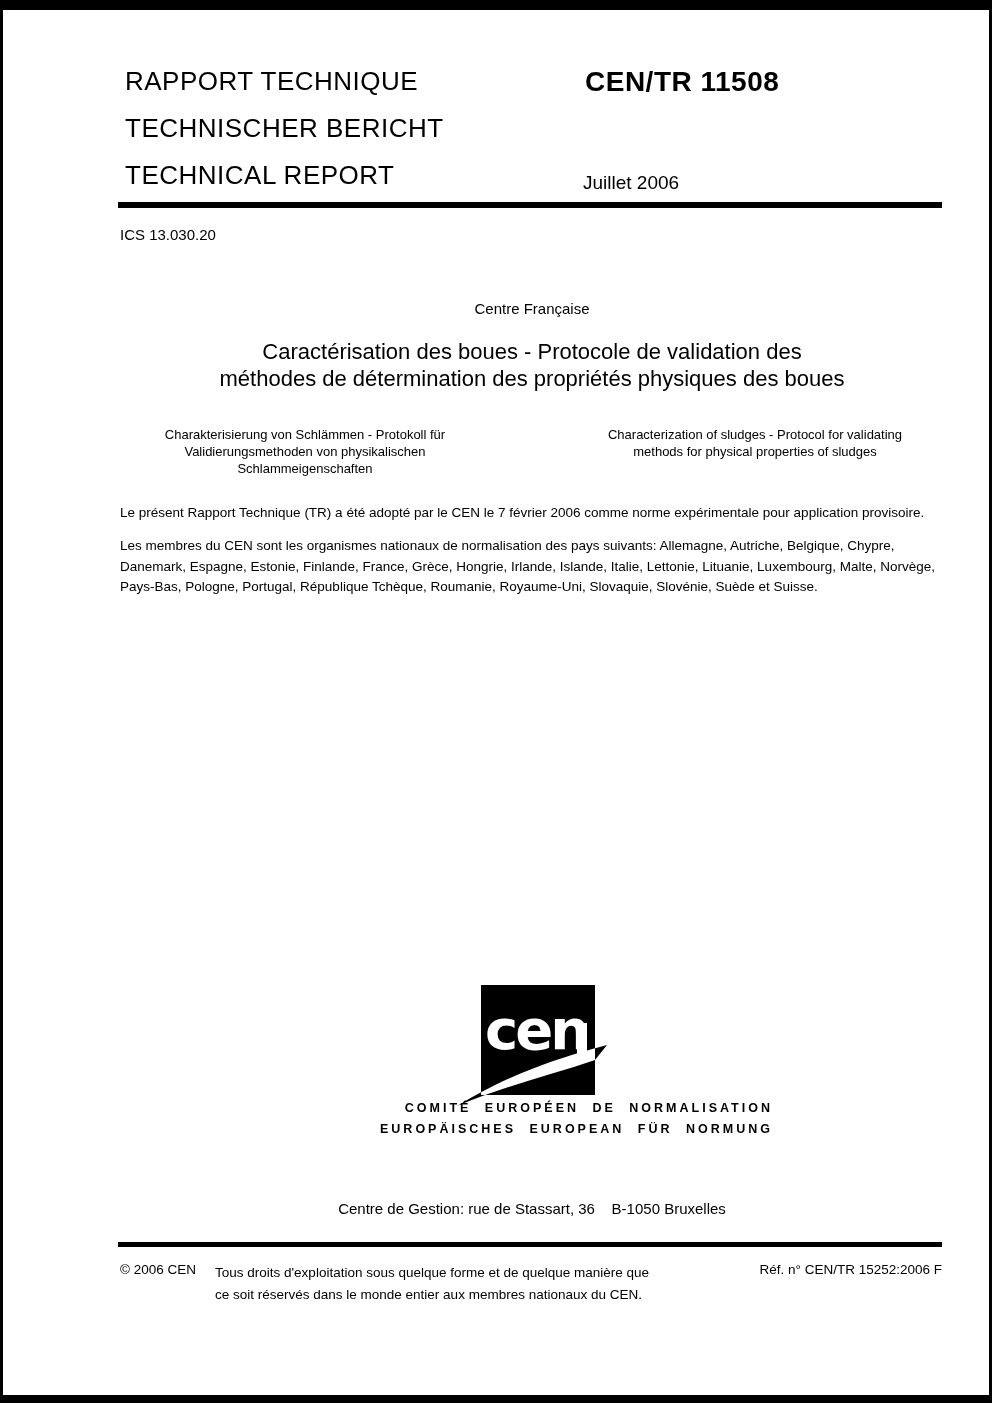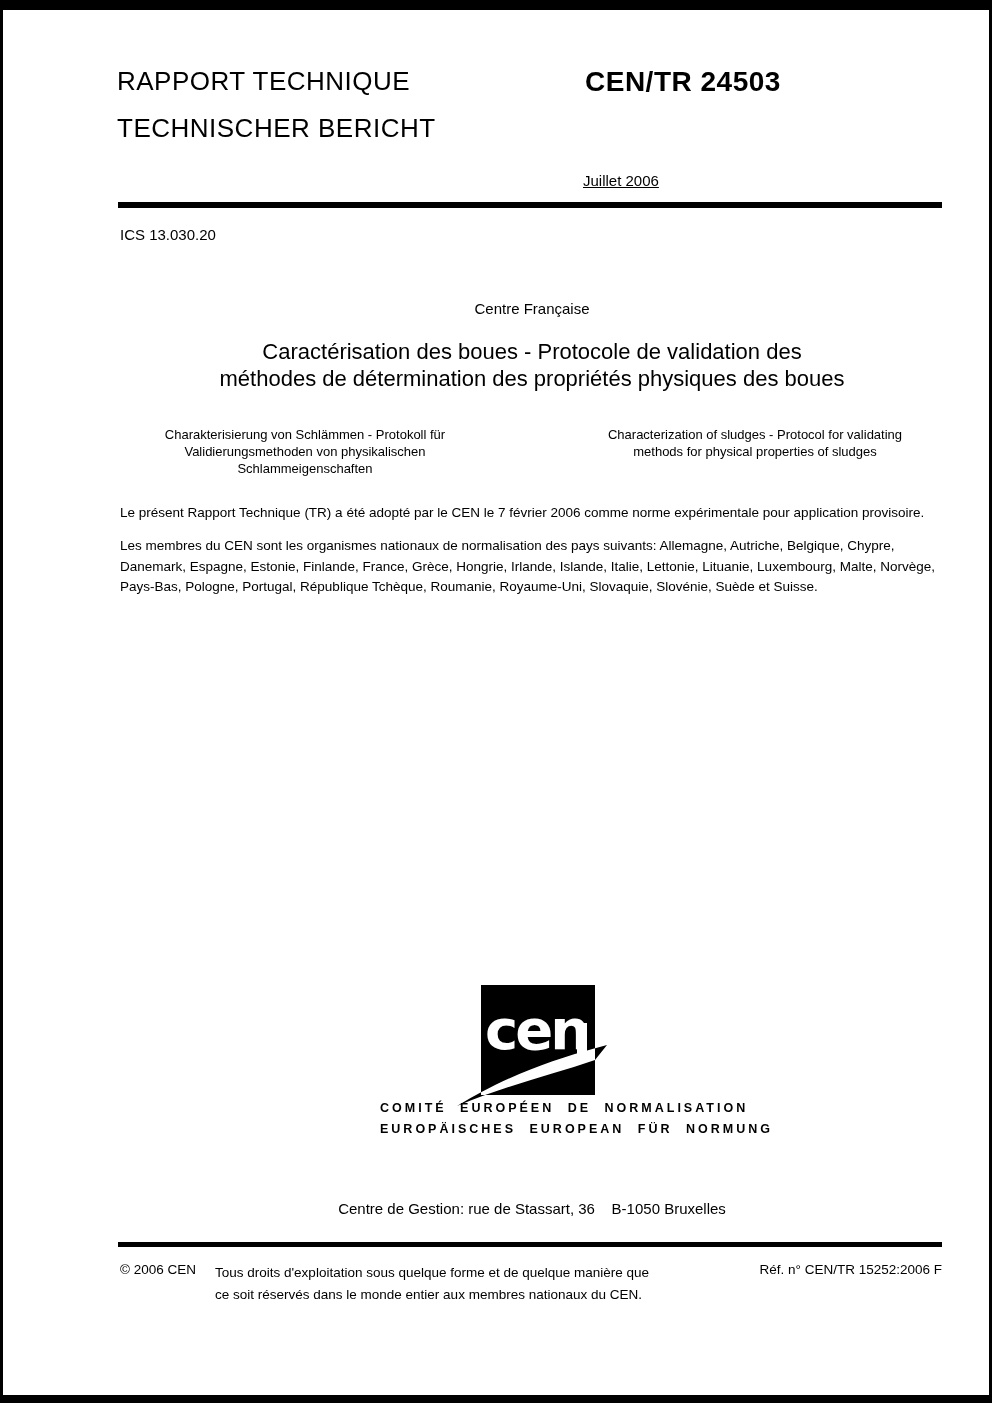--- a/index.html
+++ b/index.html
@@ -9,53 +9,54 @@
     font-family:"Liberation Sans", sans-serif;
     overflow:hidden;
   }
   .abs{position:absolute;}
   
   .frame-top{left:0;top:0;width:992px;height:10px;background:#000;}
   .frame-bottom{left:0;top:1395px;width:992px;height:8px;background:#000;}
   .frame-left{left:0;top:0;width:3px;height:1403px;background:#000;}
   .frame-right{left:989px;top:0;width:3px;height:1403px;background:#000;}
   
-  .masthead-left{left:117px;top:58px;font-size:26px;line-height:47px;letter-spacing:.5px;white-space:nowrap;}
+  .masthead-left{left:125px;top:58px;font-size:26px;line-height:47px;letter-spacing:.5px;white-space:nowrap;}
   .doc-ref{left:585px;top:66px;font-size:28px;font-weight:bold;letter-spacing:.5px;white-space:nowrap;}
-  .doc-date{left:583px;top:172px;font-size:15px;white-space:nowrap;text-decoration:underline;}
+  .doc-date{left:583px;top:172px;font-size:19px;white-space:nowrap;}
   .rule1{left:118px;top:202px;width:824px;height:6px;background:#000;}
   .ics{left:120px;top:226px;font-size:15px;text-align:center;}
   .version-label{left:120px;top:300px;width:824px;text-align:center;font-size:15px;}
   .title-fr{left:120px;top:338px;width:824px;text-align:center;font-size:22px;line-height:27px;white-space:pre-line;}
   .subtitle{font-size:13px;line-height:17px;text-align:center;white-space:pre-line;}
   .subtitle-de{left:120px;top:426px;width:370px;}
   .subtitle-en{left:570px;top:426px;width:370px;}
   .adoption{left:120px;top:505px;width:840px;font-size:13.5px;white-space:nowrap;}
   .members{left:120px;top:536px;width:818px;font-size:13.5px;line-height:20.5px;}
   .logo-box{left:451px;top:985px;width:160px;height:135px;}
-  .committee{left:380px;top:1098px;font-size:12.5px;font-weight:bold;line-height:21px;letter-spacing:3px;word-spacing:7px;white-space:nowrap;}
+  .committee{left:380px;top:1098px;font-size:12.5px;font-weight:bold;line-height:21px;letter-spacing:3px;word-spacing:7px;white-space:nowrap;text-align:right;}
   .address{left:120px;top:1200px;width:824px;text-align:center;font-size:15px;font-weight:normal;white-space:pre;}
   .rule2{left:118px;top:1242px;width:824px;height:5px;background:#000;}
   .foot-copy{left:120px;top:1262px;font-size:13.5px;white-space:nowrap;}
   .foot-rights{left:215px;top:1262px;font-size:13.5px;line-height:22px;white-space:pre-line;}
   .foot-ref{left:640px;top:1262px;width:302px;text-align:right;font-size:13.5px;white-space:nowrap;}
 </style>
 </head>
 <body>
 
 <div class="abs frame-top"></div>
 <div class="abs frame-bottom"></div>
 <div class="abs frame-left"></div>
 <div class="abs frame-right"></div>
 
 <div class="abs masthead-left">
   <div>RAPPORT TECHNIQUE</div>
   <div>TECHNISCHER BERICHT</div>
+  <div>TECHNICAL REPORT</div>
 </div>
-<div class="abs doc-ref">CEN/TR 24503</div>
+<div class="abs doc-ref">CEN/TR 11508</div>
 <div class="abs doc-date">Juillet 2006</div>
 <div class="abs rule1"></div>
 
 <div class="abs ics">ICS 13.030.20</div>
 
 <div class="abs version-label">Centre Française</div>
 <div class="abs title-fr">Caractérisation des boues - Protocole de validation des
 méthodes de détermination des propriétés physiques des boues</div>
 
 <div class="abs subtitle subtitle-de">Charakterisierung von Schlämmen - Protokoll für

